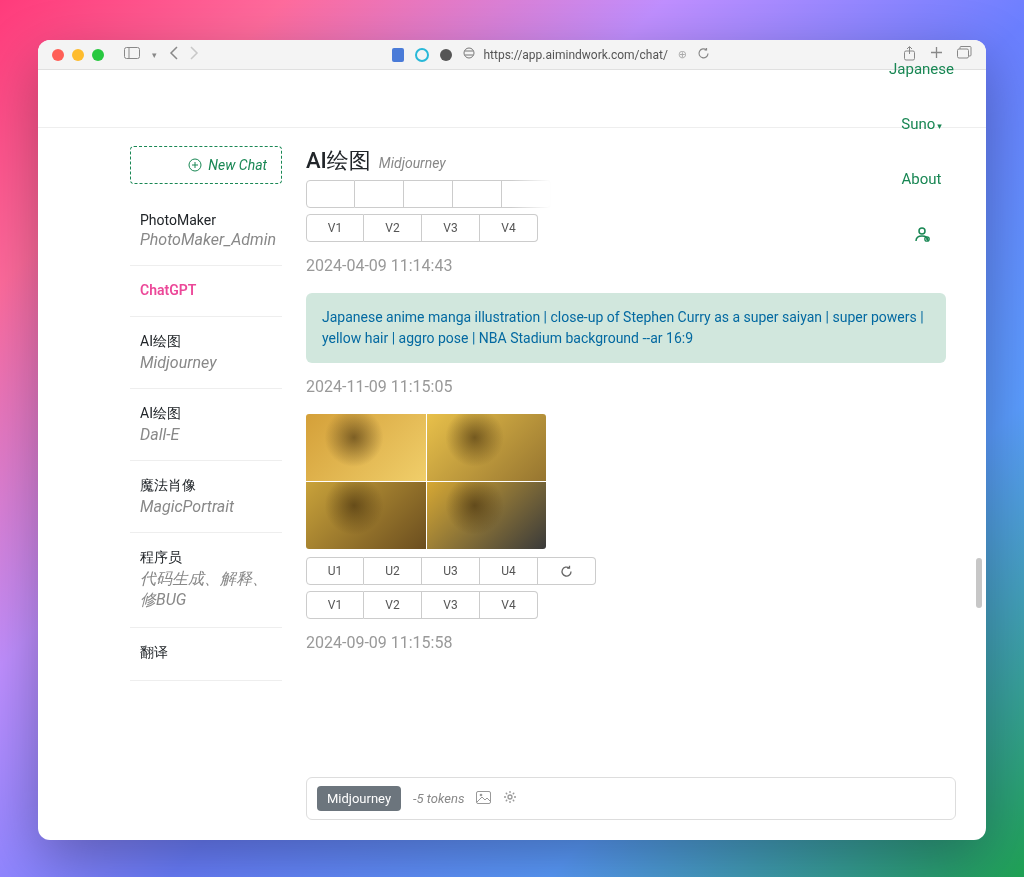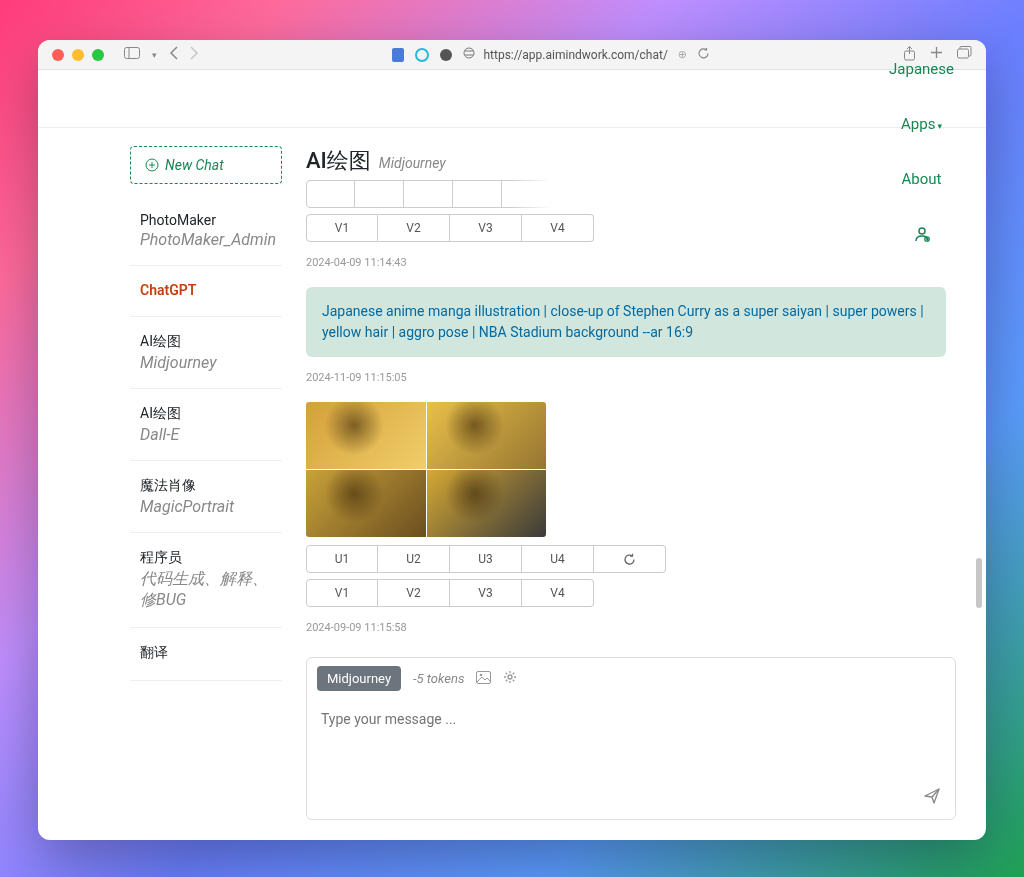--- a/index.html
+++ b/index.html
@@ -57,67 +57,67 @@
   width: 250px;
   padding: 18px 0 0 92px;
   overflow-y: auto;
 }
 .new-chat {
   border: 1px dashed #198754;
   color: #198754;
   padding: 10px 14px;
   border-radius: 4px;
   font-style: italic;
-  display: flex; align-items: center; justify-content: flex-start; gap: 6px;
+  display: flex; align-items: center; justify-content: flex-end; gap: 6px;
   cursor: pointer;
   width: 152px;
   margin-bottom: 12px;
   font-size: 14px;
 }
 .side-item {
   padding: 16px 10px;
   border-bottom: 1px solid #eee;
   cursor: pointer;
   width: 152px;
 }
 .side-item.active { }
 .side-item .title { font-size: 14px; color: #212529; margin-bottom: 2px; }
 .side-item .sub { font-size: 16px; color: #888; font-style: italic; }
-.side-item.active .title { color: #c2410c; font-weight: 600; }
+.side-item.active .title { color: #ec4899; font-weight: 600; }
 
 .main {
   flex: 1;
   display: flex; flex-direction: column;
   padding: 18px 30px 0 18px;
   position: relative;
   overflow: hidden;
 }
 .page-title { display: flex; align-items: baseline; gap: 8px; margin-bottom: 0; }
 .page-title h2 { font-size: 22px; color: #212529; font-weight: 500; }
 .page-title .sub { font-style: italic; color: #888; font-size: 14px; }
 
 .chat-area {
   flex: 1; overflow-y: auto;
   padding-right: 10px;
 }
 .btn-row { display: flex; margin-bottom: 6px; }
 .btn-row .btn {
   border: 1px solid #ccc; background: #fff;
-  width: 72px; height: 28px;
+  width: 58px; height: 28px;
   font-size: 12px; color: #555;
   display: flex; align-items: center; justify-content: center;
   cursor: pointer;
 }
 .btn-row .btn:first-child { border-radius: 4px 0 0 4px; }
 .btn-row .btn:last-child { border-radius: 0 4px 4px 0; }
 .btn-row .btn + .btn { border-left: none; }
 .btn-row.short { width: 245px; overflow: hidden; position: relative; }
 .btn-row.short::before { content:""; position:absolute; top:0; right:0; bottom:0; width:40px; background:linear-gradient(to left,#fff,transparent); }
 
-.ts { font-size: 11px; color: #999; margin: 14px 0 18px 0; }
+.ts { font-size: 16px; color: #999; margin: 14px 0 18px 0; }
 
 .user-msg {
   background: #d1e7dd;
   border-radius: 6px;
   padding: 14px 16px;
   color: #0369a1;
   font-size: 14px;
   line-height: 1.5;
   margin-bottom: 8px;
 }
@@ -255,21 +255,21 @@
           </svg>
       </span>
     </div>
   </div>
 
   <div class="app-header">
     <div class="nav">
       <a>Home</a>
       <a>Check-In</a>
       <a>Japanese</a>
-      <a><span>Apps</span><span class="apps-caret">▾</span></a>
+      <a><span>Suno</span><span class="apps-caret">▾</span></a>
       <a>About</a>
       <span class="user-ic">
         <svg width="18" height="18" viewBox="0 0 18 18">
             <circle cx="9" cy="6" r="3" fill="none" stroke="#198754" stroke-width="1.5"></circle>
             <path d="M3 16 Q3 11 9 11 Q15 11 15 16" fill="none" stroke="#198754" stroke-width="1.5"></path>
             <circle cx="14" cy="14" r="2.2" fill="none" stroke="#198754" stroke-width="1.3"></circle>
             <path d="M14 13v2M13 14h2" stroke="#198754" stroke-width="1"></path>
           </svg>
       </span>
     </div>
@@ -379,25 +379,16 @@
                 <polyline points="1,11 6,6 9,9 11,7 14,10" fill="none" stroke="#999"></polyline>
               </svg>
           </span>
           <span class="ic">
             <svg width="14" height="14" viewBox="0 0 14 14">
                 <circle cx="7" cy="7" r="2" fill="none" stroke="#999" stroke-width="1.3"></circle>
                 <path d="M7 1v2M7 11v2M1 7h2M11 7h2M2.8 2.8l1.4 1.4M9.8 9.8l1.4 1.4M2.8 11.2l1.4-1.4M9.8 4.2l1.4-1.4" stroke="#999" stroke-width="1.3"></path>
               </svg>
           </span>
         </div>
-        <div class="input-body">
-          <textarea placeholder="Type your message ..." style=""></textarea>
-          <span class="send-btn">
-            <svg width="18" height="18" viewBox="0 0 18 18">
-                <path d="M2 9 L16 2 L11 16 L9 10 Z" fill="none" stroke="#888" stroke-width="1.3" stroke-linejoin="round"></path>
-                <line x1="9" y1="10" x2="16" y2="2" stroke="#888" stroke-width="1.3"></line>
-              </svg>
-          </span>
-        </div>
       </div>
     </div>
   </div>
 </div>
 
 </body></html>

